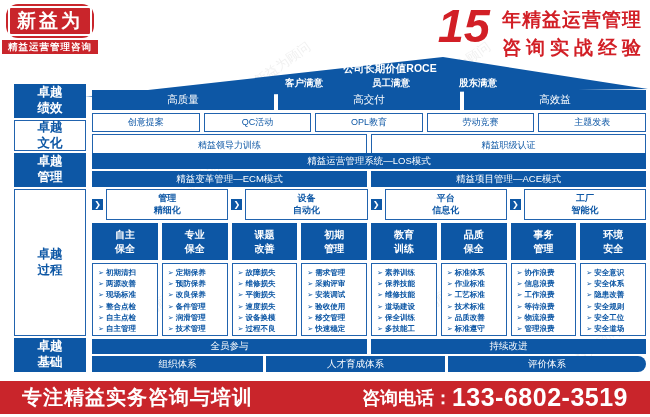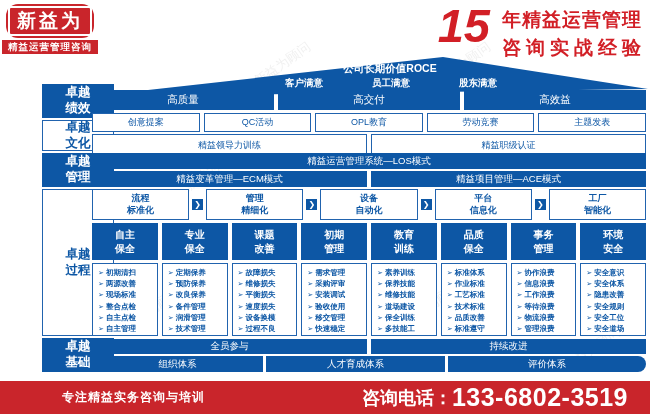--- a/index.html
+++ b/index.html
@@ -25,21 +25,21 @@
   .roof-title{position:absolute;top:6px;left:160px;width:290px;text-align:center;color:#fff;font-size:10.5px;font-weight:bold;}
   .roof-sats{position:absolute;top:21px;left:200px;width:212px;display:flex;justify-content:space-between;color:#fff;font-size:9.5px;font-weight:bold;}
 
   
   .solid{background:#0d57a5;color:#fff;}
   .outline{background:#fff;border:1px solid #2163ae;color:#0d57a5;box-sizing:border-box;}
   .row{position:absolute;left:92px;width:554px;display:flex;gap:4px;}
   .box{flex:1;display:flex;align-items:center;justify-content:center;font-weight:normal;text-align:center;}
 
   
-  .rail{position:absolute;left:14px;width:72px;display:flex;flex-direction:column;align-items:center;justify-content:center;font-weight:bold;font-size:12.5px;line-height:1.25;text-align:center;margin-left:28px;}
+  .rail{position:absolute;left:14px;width:72px;display:flex;flex-direction:column;align-items:center;justify-content:center;font-weight:bold;font-size:12.5px;line-height:1.25;text-align:center;}
   .rail.outline{border-width:1.5px;}
 
   .r-perf{top:90px;height:20px;font-size:10.5px;}
   .r-cul1{top:113px;height:19px;font-size:9px;}
   .r-cul2{top:134px;height:23px;font-size:9px;}
   .r-los{top:153px;height:16px;font-size:9.5px;}
   .r-ecm{top:171px;height:16px;font-size:9.5px;}
   .r-flow{top:189px;height:31px;gap:3px;}
   .flow-box{flex:1;display:flex;flex-direction:column;align-items:center;justify-content:center;font-weight:bold;font-size:9px;line-height:1.3;}
   .flow-arrow{align-self:center;width:11px;height:11px;background:#0d57a5;color:#fff;font-size:8px;display:flex;align-items:center;justify-content:center;flex:0 0 11px;font-weight:bold;}
@@ -50,21 +50,21 @@
   .item{display:flex;align-items:center;height:11.3px;font-size:7.5px;font-weight:bold;color:#0d57a5;white-space:nowrap;}
   .item .arr{font-size:7px;margin-right:2px;color:#0d57a5;}
   .r-fnd1{top:339px;height:15px;font-size:9.5px;}
   .r-fnd2{top:356px;height:16px;font-size:9.5px;gap:3px;}
   .fnd2-a{flex:0 0 171px;}
   .fnd2-b{flex:0 0 179px;}
   .fnd2-c{flex:1;border-radius:0 8px 8px 0;}
 
   
   .footer{position:absolute;left:0;top:381px;width:650px;height:33px;background:#c9252b;color:#fff;display:flex;align-items:center;justify-content:space-between;padding:0 22px;box-sizing:border-box;}
-  .footer .f-left{font-size:12px;font-weight:bold;letter-spacing:1px;margin-left:40px;}
+  .footer .f-left{font-size:20px;font-weight:bold;letter-spacing:1px;}
   .footer .f-right{display:flex;align-items:center;}
   .footer .f-label{font-size:18px;font-weight:bold;}
   .footer .f-phone{font-size:25px;font-weight:bold;letter-spacing:0.5px;}
 </style>
 </head>
 <body>
 
 <div class="canvas">
 
   <div class="wm" style="left:180px;top:160px;">新益为顾问</div>
@@ -139,24 +139,20 @@
 
   <div class="row r-los">
     <div class="box solid">精益运营管理系统—LOS模式</div>
   </div>
   <div class="row r-ecm">
     <div class="box solid">精益变革管理—ECM模式</div>
     <div class="box solid">精益项目管理—ACE模式</div>
   </div>
 
   <div class="row r-flow">
-    <div class="flow-box outline">
-        <span>流程</span>
-        <span>标准化</span>
-      </div>
     <div class="flow-arrow">❯</div>
     <div class="flow-box outline">
         <span>管理</span>
         <span>精细化</span>
       </div>
     <div class="flow-arrow">❯</div>
     <div class="flow-box outline">
         <span>设备</span>
         <span>自动化</span>
       </div>

